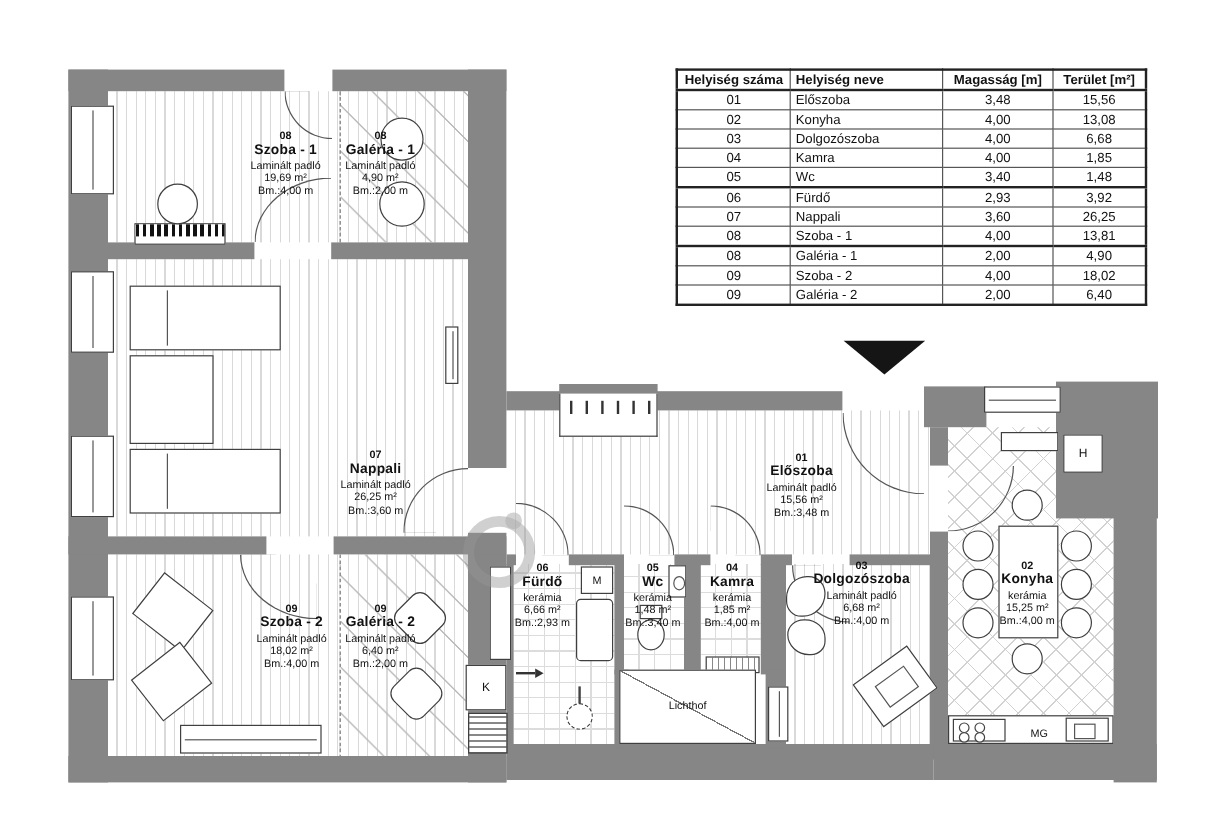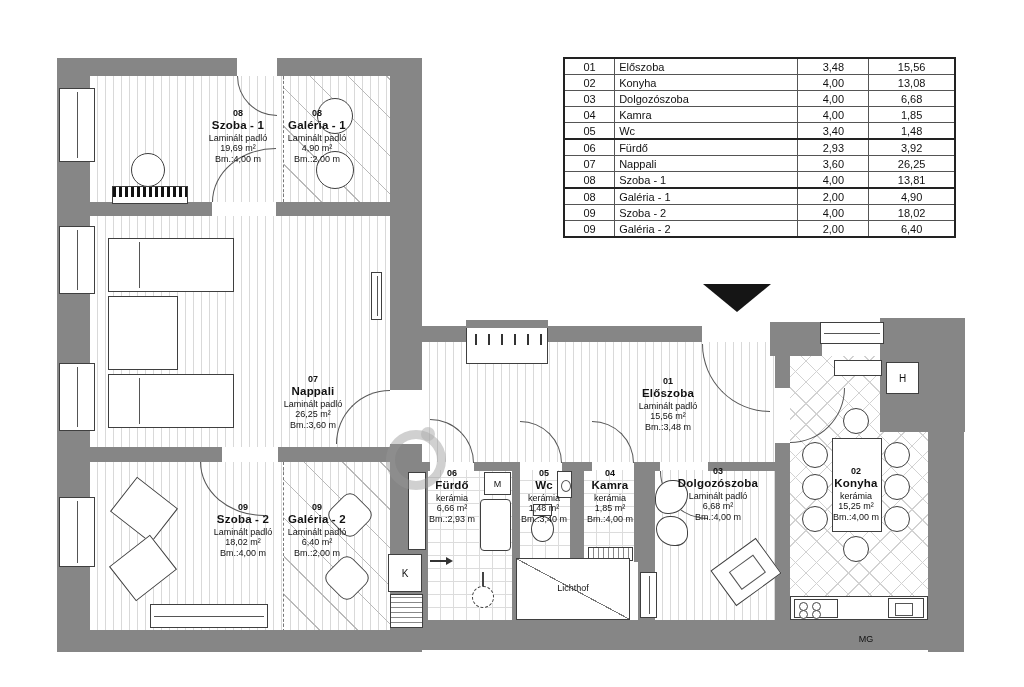--- a/index.html
+++ b/index.html
@@ -230,21 +230,21 @@
   <div class="box circ" style="left:884px;top:506px;width:26px;height:26px;"></div>
   <div class="box circ" style="left:843px;top:408px;width:26px;height:26px;"></div>
   <div class="box circ" style="left:843px;top:536px;width:26px;height:26px;"></div>
   <div class="box" style="left:790px;top:596px;width:138px;height:24px;"></div>
   <div class="box" style="left:794px;top:599px;width:44px;height:19px;">
     <div class="burner" style="left:4px;top:2px;"></div>
       <div class="burner" style="left:17px;top:2px;"></div>
     <div class="burner" style="left:4px;top:10px;"></div>
       <div class="burner" style="left:17px;top:10px;"></div>
   </div>
-  <div class="tinytxt" style="left:846px;top:634px;width:40px;">MG</div>
+  <div class="tinytxt" style="left:846px;top:606px;width:40px;">MG</div>
   <div class="box" style="left:888px;top:598px;width:36px;height:20px;">
       <div class="abs" style="left:6px;top:4px;width:16px;height:11px;border:1px solid #555;"></div>
     </div>
 
   <div class="lbl" style="left:150px;top:108px;width:176px;">
     <span class="num">08</span>
     <span class="nm">Szoba - 1</span>
     <span class="sb">Laminált padló</span>
     <span class="sb">19,69 m²</span>
     <span class="sb">Bm.:4,00 m</span>
@@ -320,20 +320,26 @@
     <span class="sb">Bm.:4,00 m</span>
   </div>
 
   <div id="entry-arrow"></div>
 
   <div class="wmring"></div>
   <div class="wmdot"></div>
 
   <table id="roomtable">
     <tbody>
+        <tr class="hdr">
+      <th style="width:95px;">Helyiség száma</th>
+      <th class="nmcol" style="width:130px;">Helyiség neve</th>
+      <th style="width:90px;">Magasság [m]</th>
+      <th style="width:76px;">Terület [m²]</th>
+    </tr>
     <tr>
           <td>01</td>
           <td class="nmcol">Előszoba</td>
           <td>3,48</td>
           <td>15,56</td>
         </tr>
     <tr>
           <td>02</td>
           <td class="nmcol">Konyha</td>
           <td>4,00</td>

